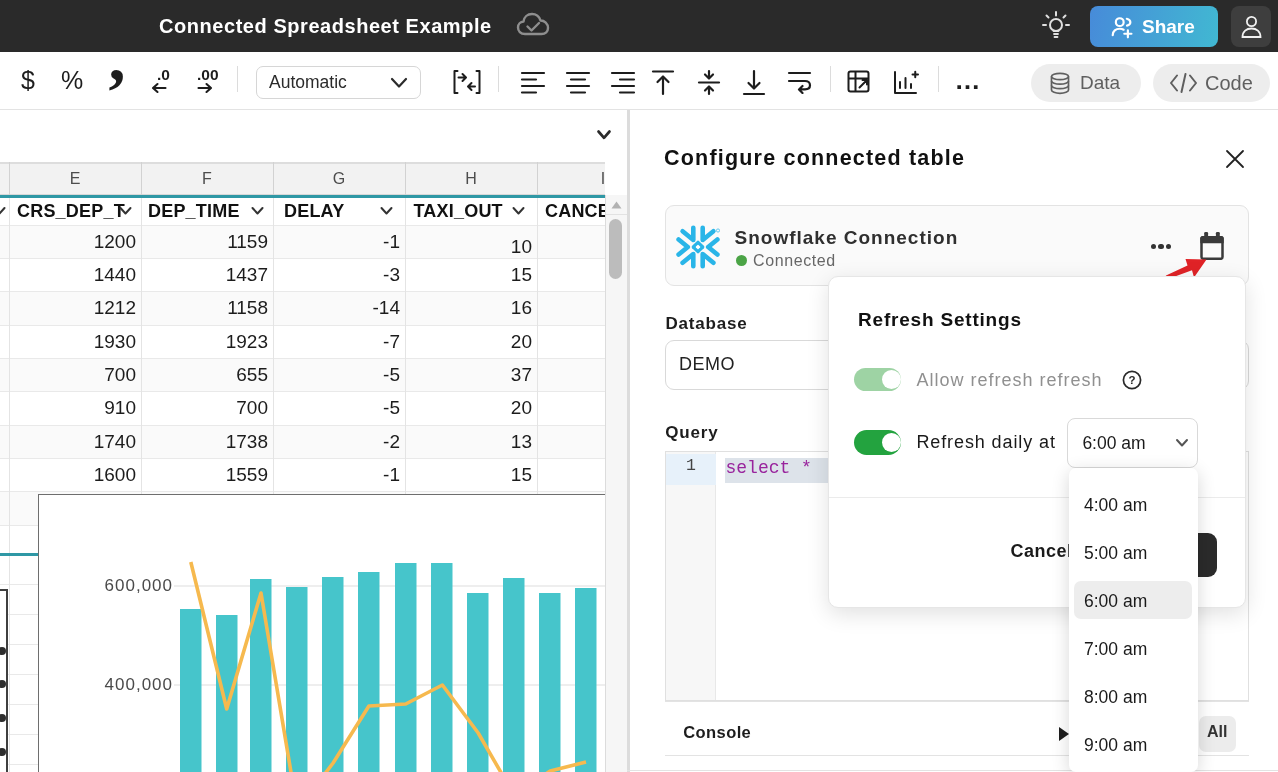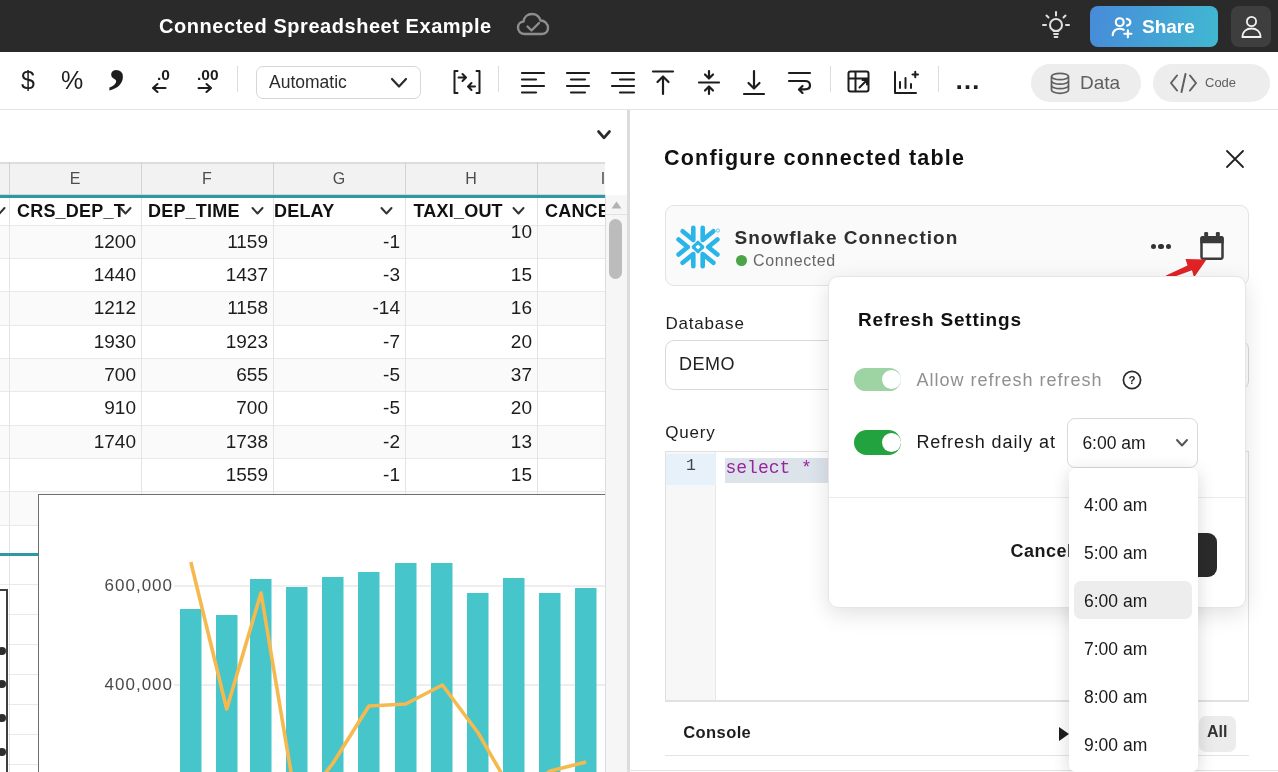--- a/index.html
+++ b/index.html
@@ -20,21 +20,21 @@
   
   #sheet { left:0; top:110px; width:627px; height:662px; background:#fff; overflow:hidden; }
   .colhdr { position:absolute; top:52px; height:33px; background:#f2f2f2; border-top:2px solid #dddddd; border-bottom:1px solid #d8d8d8; color:#4d4d4d; font-size:15px; text-align:center; line-height:32px; }
   .vline { position:absolute; width:1px; background:#e4e4e4; }
   .hline { position:absolute; height:1px; background:#e9e9e9; }
   .hdrname { position:absolute; top:87px; height:28px; line-height:28px; font-weight:bold; font-size:18px; color:#111; letter-spacing:0.2px; }
   .cell { position:absolute; height:33px; line-height:33px; font-size:19px; color:#1c1c1c; text-align:right; }
 
   
   #panel { left:627px; top:110px; width:651px; height:662px; background:#fff; border-left:3px solid #dcdcdc; }
-  .lbl { position:absolute; font-weight:normal; color:#1d1d1d; }
+  .lbl { position:absolute; font-weight:bold; color:#1d1d1d; }
 </style>
 </head>
 <body>
 <div id="app">
 
   <div class="abs" id="topbar"></div>
   <div class="abs" id="title">Connected Spreadsheet Example</div>
 
   <svg class="abs" style="left:516px; top:10px;" width="34" height="32" viewBox="0 0 34 32">
     <path d="M9 24 C4.5 24 2 21 2 17.5 C2 14 4.5 11.7 7.5 11.5 C8 7 11.5 4 16 4 C20 4 23.5 6.5 24.5 10.5 C28.5 10.5 32 13.5 32 18 C32 21.5 29.5 24 25.5 24 Z" fill="none" stroke="#8e8e8e" stroke-width="2.4" stroke-linejoin="round"></path>
@@ -170,21 +170,21 @@
     </g>
   </svg>
   <div class="abs" style="left:1080px; top:64px; height:38px; line-height:38px; font-size:19px; color:#5f5f5f;">Data</div>
 
   <div class="abs" style="left:1153px; top:64px; width:117px; height:38px; border-radius:19px; background:#ededed;"></div>
   <svg class="abs" style="left:1169px; top:73px;" width="29" height="20" viewBox="0 0 29 20">
     <g stroke="#5f5f5f" stroke-width="2" fill="none" stroke-linecap="round" stroke-linejoin="round">
       <path d="M8 2.5 L2 10 L8 17.5 M21 2.5 L27 10 L21 17.5 M16.5 1 L12.5 19"></path>
     </g>
   </svg>
-  <div class="abs" style="left:1205px; top:64px; height:54px; line-height:38px; font-size:13px; color:#5f5f5f;">Code</div>
+  <div class="abs" style="left:1205px; top:64px; height:54px; line-height:38px; font-size:20px; color:#5f5f5f;">Code</div>
 
   <div class="abs" id="sheet">
 
     <svg class="abs" style="left:596px; top:19px;" width="16" height="12" viewBox="0 0 16 12">
         <path d="M2.5 2.5 L8 8.8 L13.5 2.5" stroke="#2b2b2b" stroke-width="2.7" fill="none" stroke-linecap="round" stroke-linejoin="round"></path>
       </svg>
 
     <div class="colhdr" style="left:0px; width:605px;"></div>
     <div class="abs" style="top:53px; height:31px; line-height:31px; position:absolute; left:9px; width:132px; text-align:center; font-size:16px; color:#4d4d4d;">E</div>
     <div class="abs" style="top:53px; height:31px; line-height:31px; position:absolute; left:141px; width:132px; text-align:center; font-size:16px; color:#4d4d4d;">F</div>
@@ -201,21 +201,21 @@
     <div class="abs" style="left:0; top:85px; width:605px; height:3px; background:#2f98a5;"></div>
 
     <div class="abs" style="left:0; top:115px; width:605px; height:33px; background:#fafafa;"></div>
     <div class="abs" style="left:0; top:181px; width:605px; height:34px; background:#fafafa;"></div>
     <div class="abs" style="left:0; top:248px; width:605px; height:33px; background:#fafafa;"></div>
     <div class="abs" style="left:0; top:315px; width:605px; height:33px; background:#fafafa;"></div>
     <div class="abs" style="left:0; top:381px; width:605px; height:34px; background:#fafafa;"></div>
 
     <div class="hdrname" style="left:17px; width:112px; overflow:hidden; white-space:nowrap;">CRS_DEP_T</div>
     <div class="hdrname" style="left:148px;">DEP_TIME</div>
-    <div class="hdrname" style="left:274px;text-align:right;">DELAY</div>
+    <div class="hdrname" style="left:284px;text-align:right;">DELAY</div>
     <div class="hdrname" style="left:413.5px;">TAXI_OUT</div>
     <div class="hdrname" style="left:545px;">CANCEL</div>
 
     <svg class="abs" style="left:118px; top:95px;" width="15" height="12" viewBox="0 0 15 12">
         <path d="M2.5 3 L7.5 8.5 L12.5 3" stroke="#333" stroke-width="2" fill="none" stroke-linecap="round" stroke-linejoin="round"></path>
       </svg>
     <svg class="abs" style="left:250px; top:95px;" width="15" height="12" viewBox="0 0 15 12">
         <path d="M2.5 3 L7.5 8.5 L12.5 3" stroke="#333" stroke-width="2" fill="none" stroke-linecap="round" stroke-linejoin="round"></path>
       </svg>
     <svg class="abs" style="left:379px; top:95px;" width="15" height="12" viewBox="0 0 15 12">
@@ -249,21 +249,21 @@
 
     <div class="vline" style="left:9px; top:88px; height:574px;"></div>
     <div class="vline" style="left:141px; top:88px; height:327px;"></div>
     <div class="vline" style="left:273px; top:88px; height:327px;"></div>
     <div class="vline" style="left:405px; top:88px; height:327px;"></div>
     <div class="vline" style="left:537px; top:88px; height:327px;"></div>
 
     <div class="cell" style="left:9px; top:115px; width:127px;padding-left:32px;">1200</div>
     <div class="cell" style="left:141px; top:115px; width:127px;">1159</div>
     <div class="cell" style="left:273px; top:115px; width:127px;">-1</div>
-    <div class="cell" style="left:405px; top:105px; width:127px;">10</div>
+    <div class="cell" style="left:405px; top:120px; width:127px;">10</div>
     <div class="cell" style="left:9px; top:148px; width:127px;">1440</div>
     <div class="cell" style="left:141px; top:148px; width:127px;">1437</div>
     <div class="cell" style="left:273px; top:148px; width:127px;">-3</div>
     <div class="cell" style="left:405px; top:148px; width:127px;">15</div>
     <div class="cell" style="left:9px; top:181px; width:127px;">1212</div>
     <div class="cell" style="left:141px; top:181px; width:127px;">1158</div>
     <div class="cell" style="left:273px; top:181px; width:127px;">-14</div>
     <div class="cell" style="left:405px; top:181px; width:127px;">16</div>
     <div class="cell" style="left:9px; top:215px; width:127px;text-align:right;">1930</div>
     <div class="cell" style="left:141px; top:215px; width:127px;">1923</div>
@@ -274,20 +274,21 @@
     <div class="cell" style="left:273px; top:248px; width:127px;">-5</div>
     <div class="cell" style="left:405px; top:248px; width:127px;">37</div>
     <div class="cell" style="left:9px; top:281px; width:127px;">910</div>
     <div class="cell" style="left:141px; top:281px; width:127px;">700</div>
     <div class="cell" style="left:273px; top:281px; width:127px;">-5</div>
     <div class="cell" style="left:405px; top:281px; width:127px;">20</div>
     <div class="cell" style="left:9px; top:315px; width:127px;padding-left:40px;">1740</div>
     <div class="cell" style="left:141px; top:315px; width:127px;">1738</div>
     <div class="cell" style="left:273px; top:315px; width:127px;">-2</div>
     <div class="cell" style="left:405px; top:315px; width:127px;">13</div>
+    <div class="cell" style="left:9px; top:348px; width:127px;">1600</div>
     <div class="cell" style="left:141px; top:348px; width:127px;">1559</div>
     <div class="cell" style="left:273px; top:348px; width:127px;">-1</div>
     <div class="cell" style="left:405px; top:348px; width:127px;">15</div>
 
     <div class="abs" style="left:0; top:443px; width:39px; height:3px; background:#2f98a5;"></div>
 
     <div class="abs" style="left:0px; top:479px; width:7.5px; height:183px; border-top:2.5px solid #3f3f3f; border-right:2.5px solid #3f3f3f;"></div>
     <div class="abs" style="left:-2px; top:537px; width:8px; height:8px; border-radius:50%; background:#2d2d2d;"></div>
     <div class="abs" style="left:-2px; top:570px; width:8px; height:8px; border-radius:50%; background:#2d2d2d;"></div>
     <div class="abs" style="left:-2px; top:604px; width:8px; height:8px; border-radius:50%; background:#2d2d2d;"></div>

